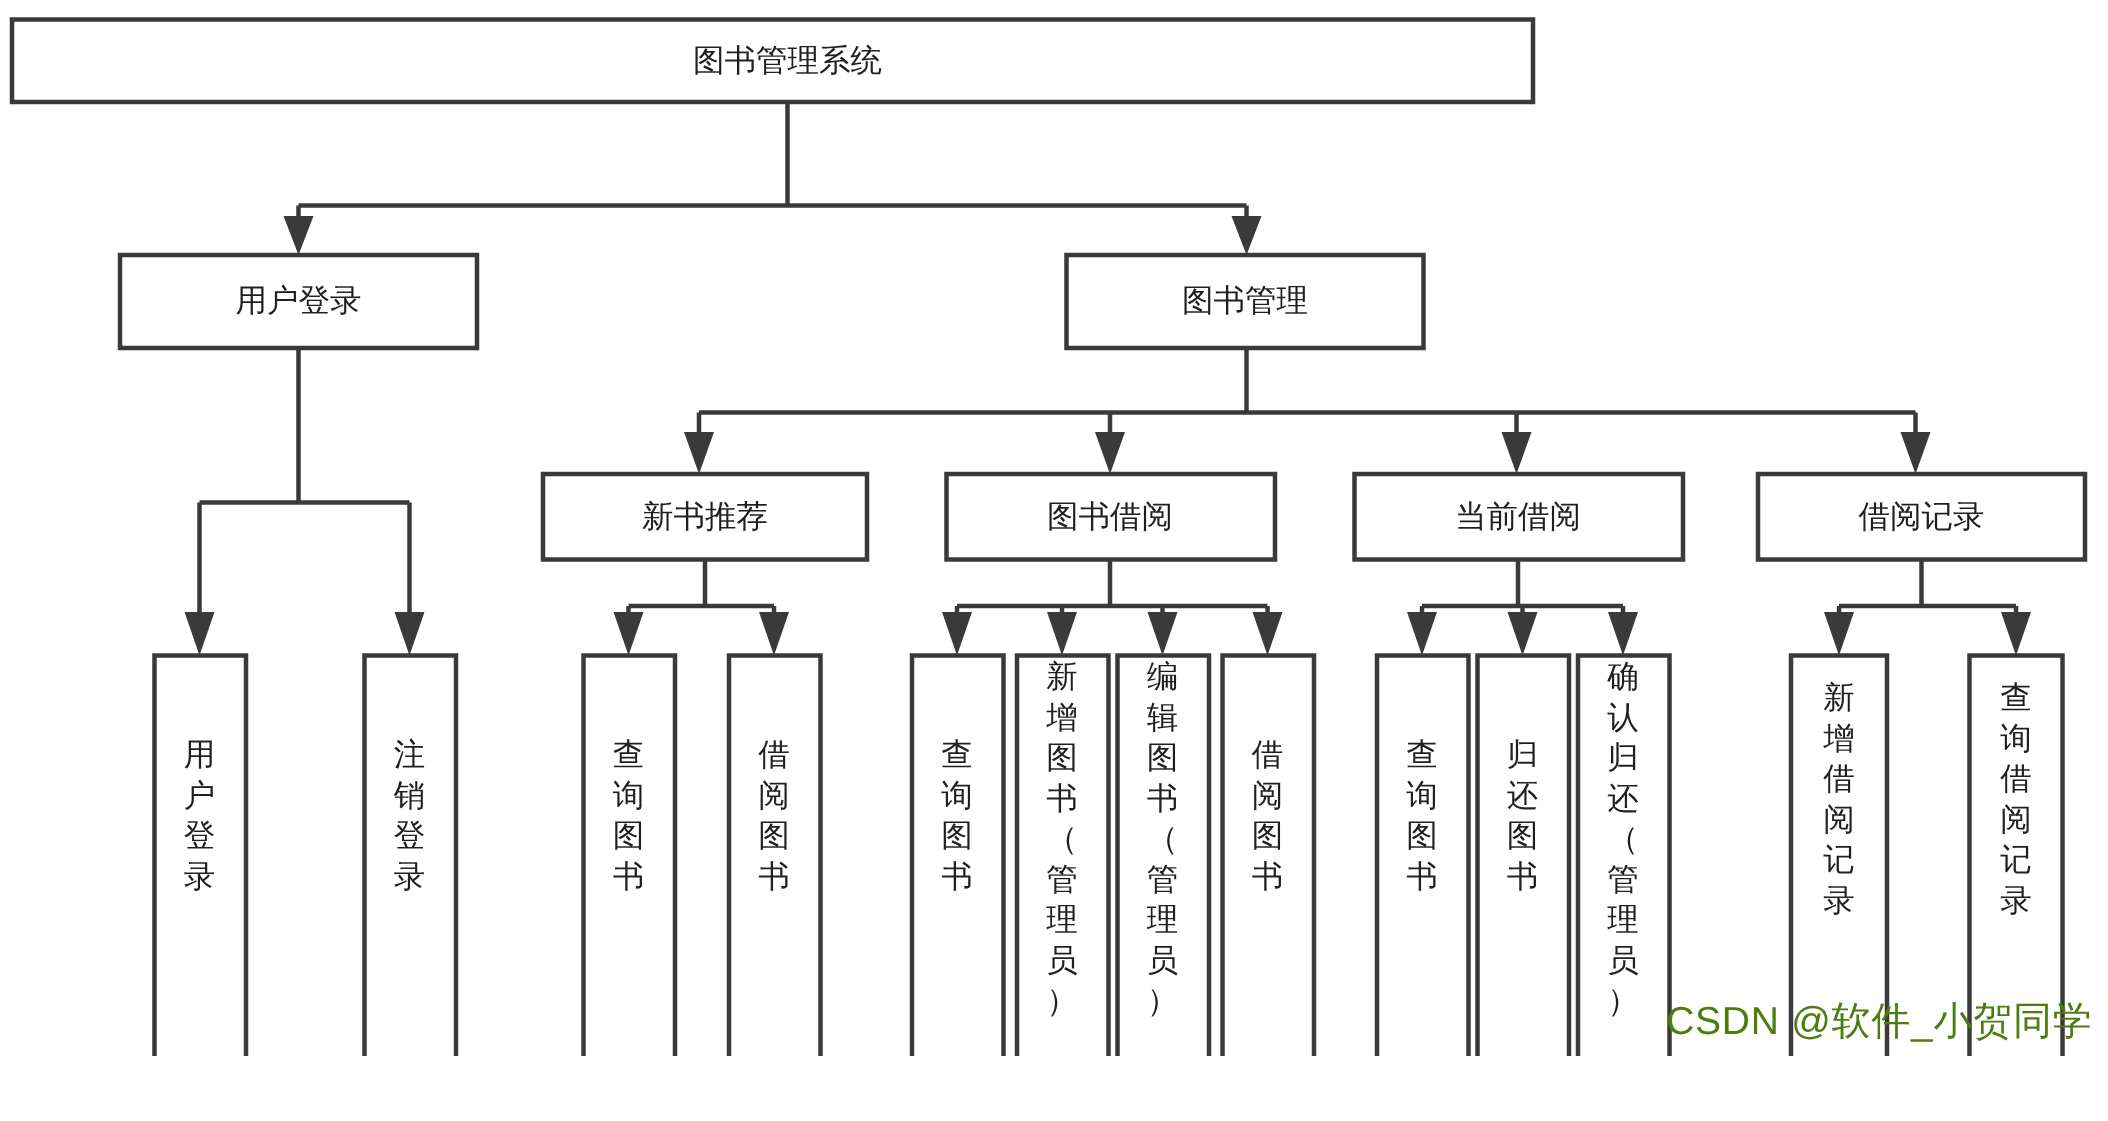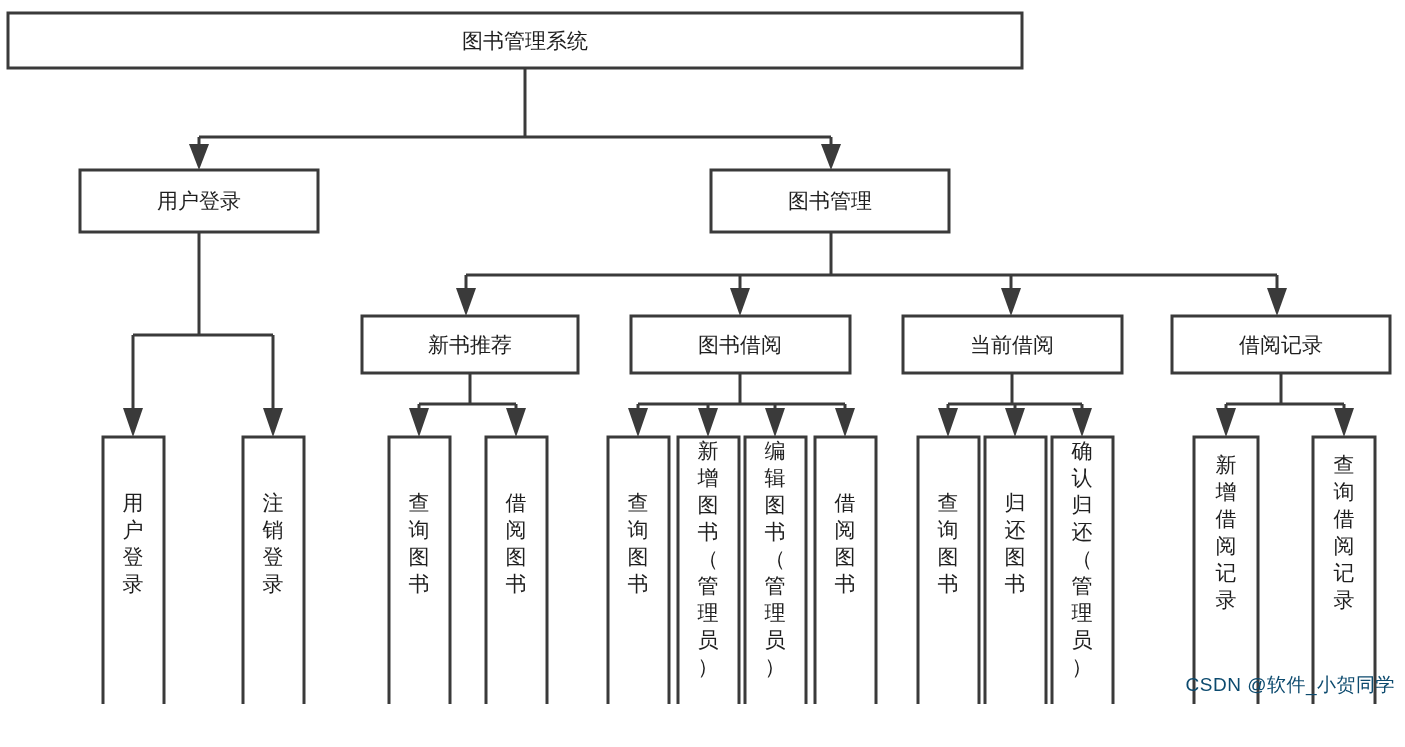--- a/index.html
+++ b/index.html
@@ -52,22 +52,22 @@
     fill: #1f1f1f;
     font-family: "Liberation Sans", "DejaVu Sans", sans-serif;
     font-size: 21px;
     text-anchor: middle;
   }
   .watermark {
     position: absolute;
     right: 10px;
     bottom: 6px;
     font-family: "Liberation Sans", "DejaVu Sans", sans-serif;
-    font-size: 19px;
-    color: #0c4a6e;
+    font-size: 26px;
+    color: #4d7c0f;
     letter-spacing: 0.5px;
     white-space: nowrap;
     pointer-events: none;
   }
 </style>
 </head>
 <body>
 
 <div id="diagram-root">
 

